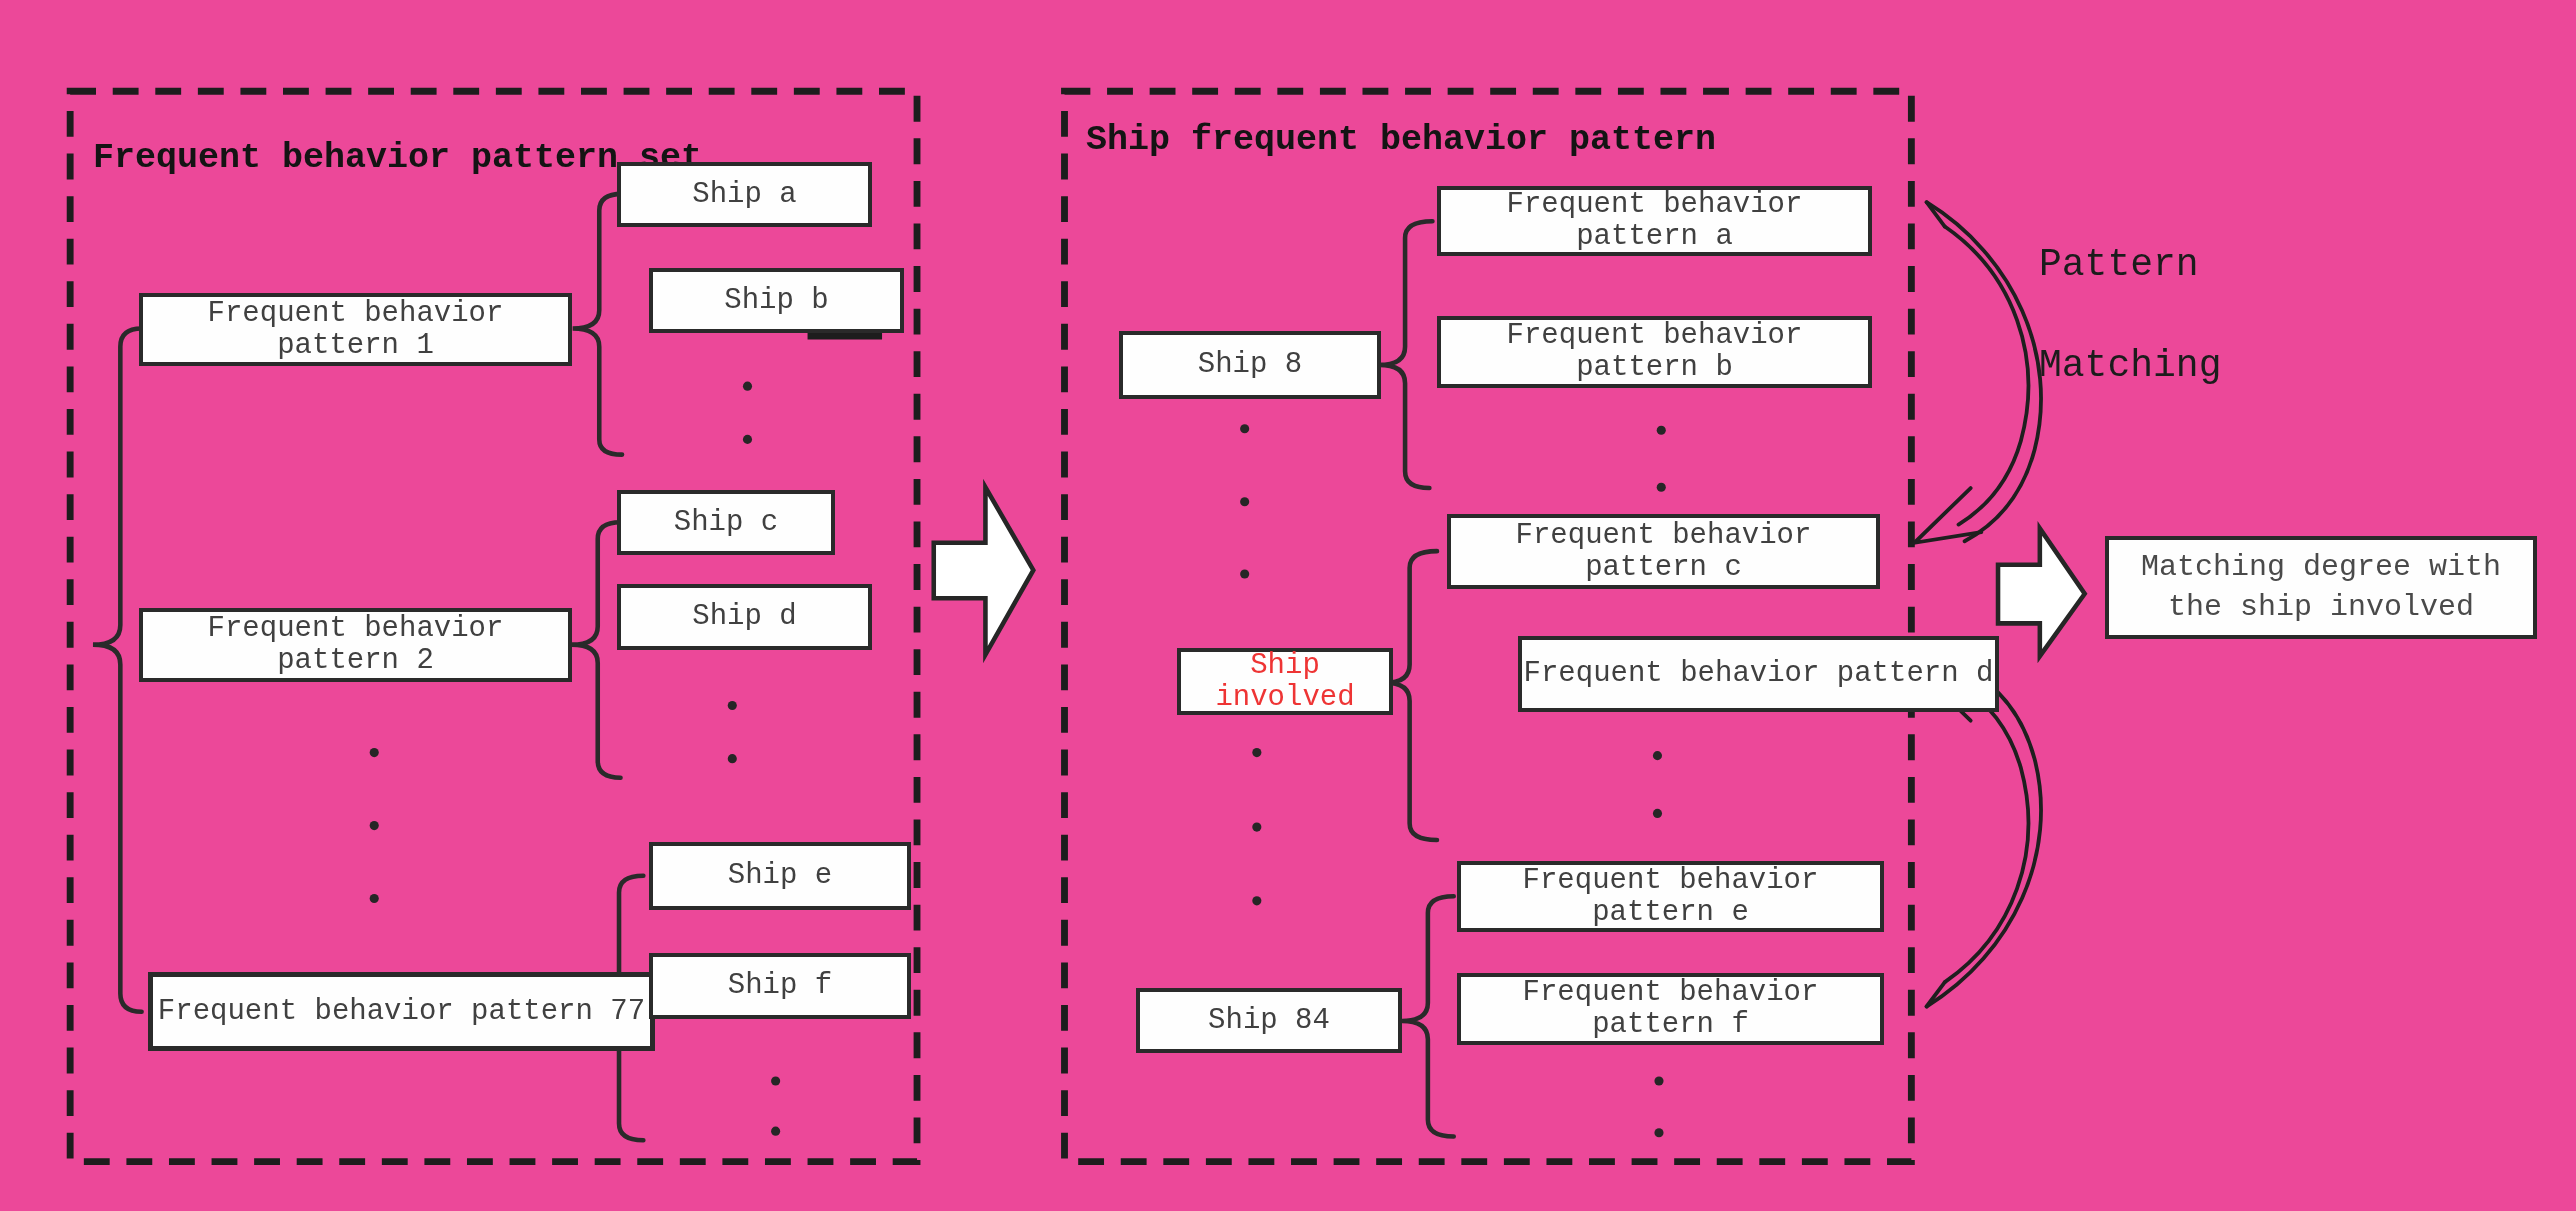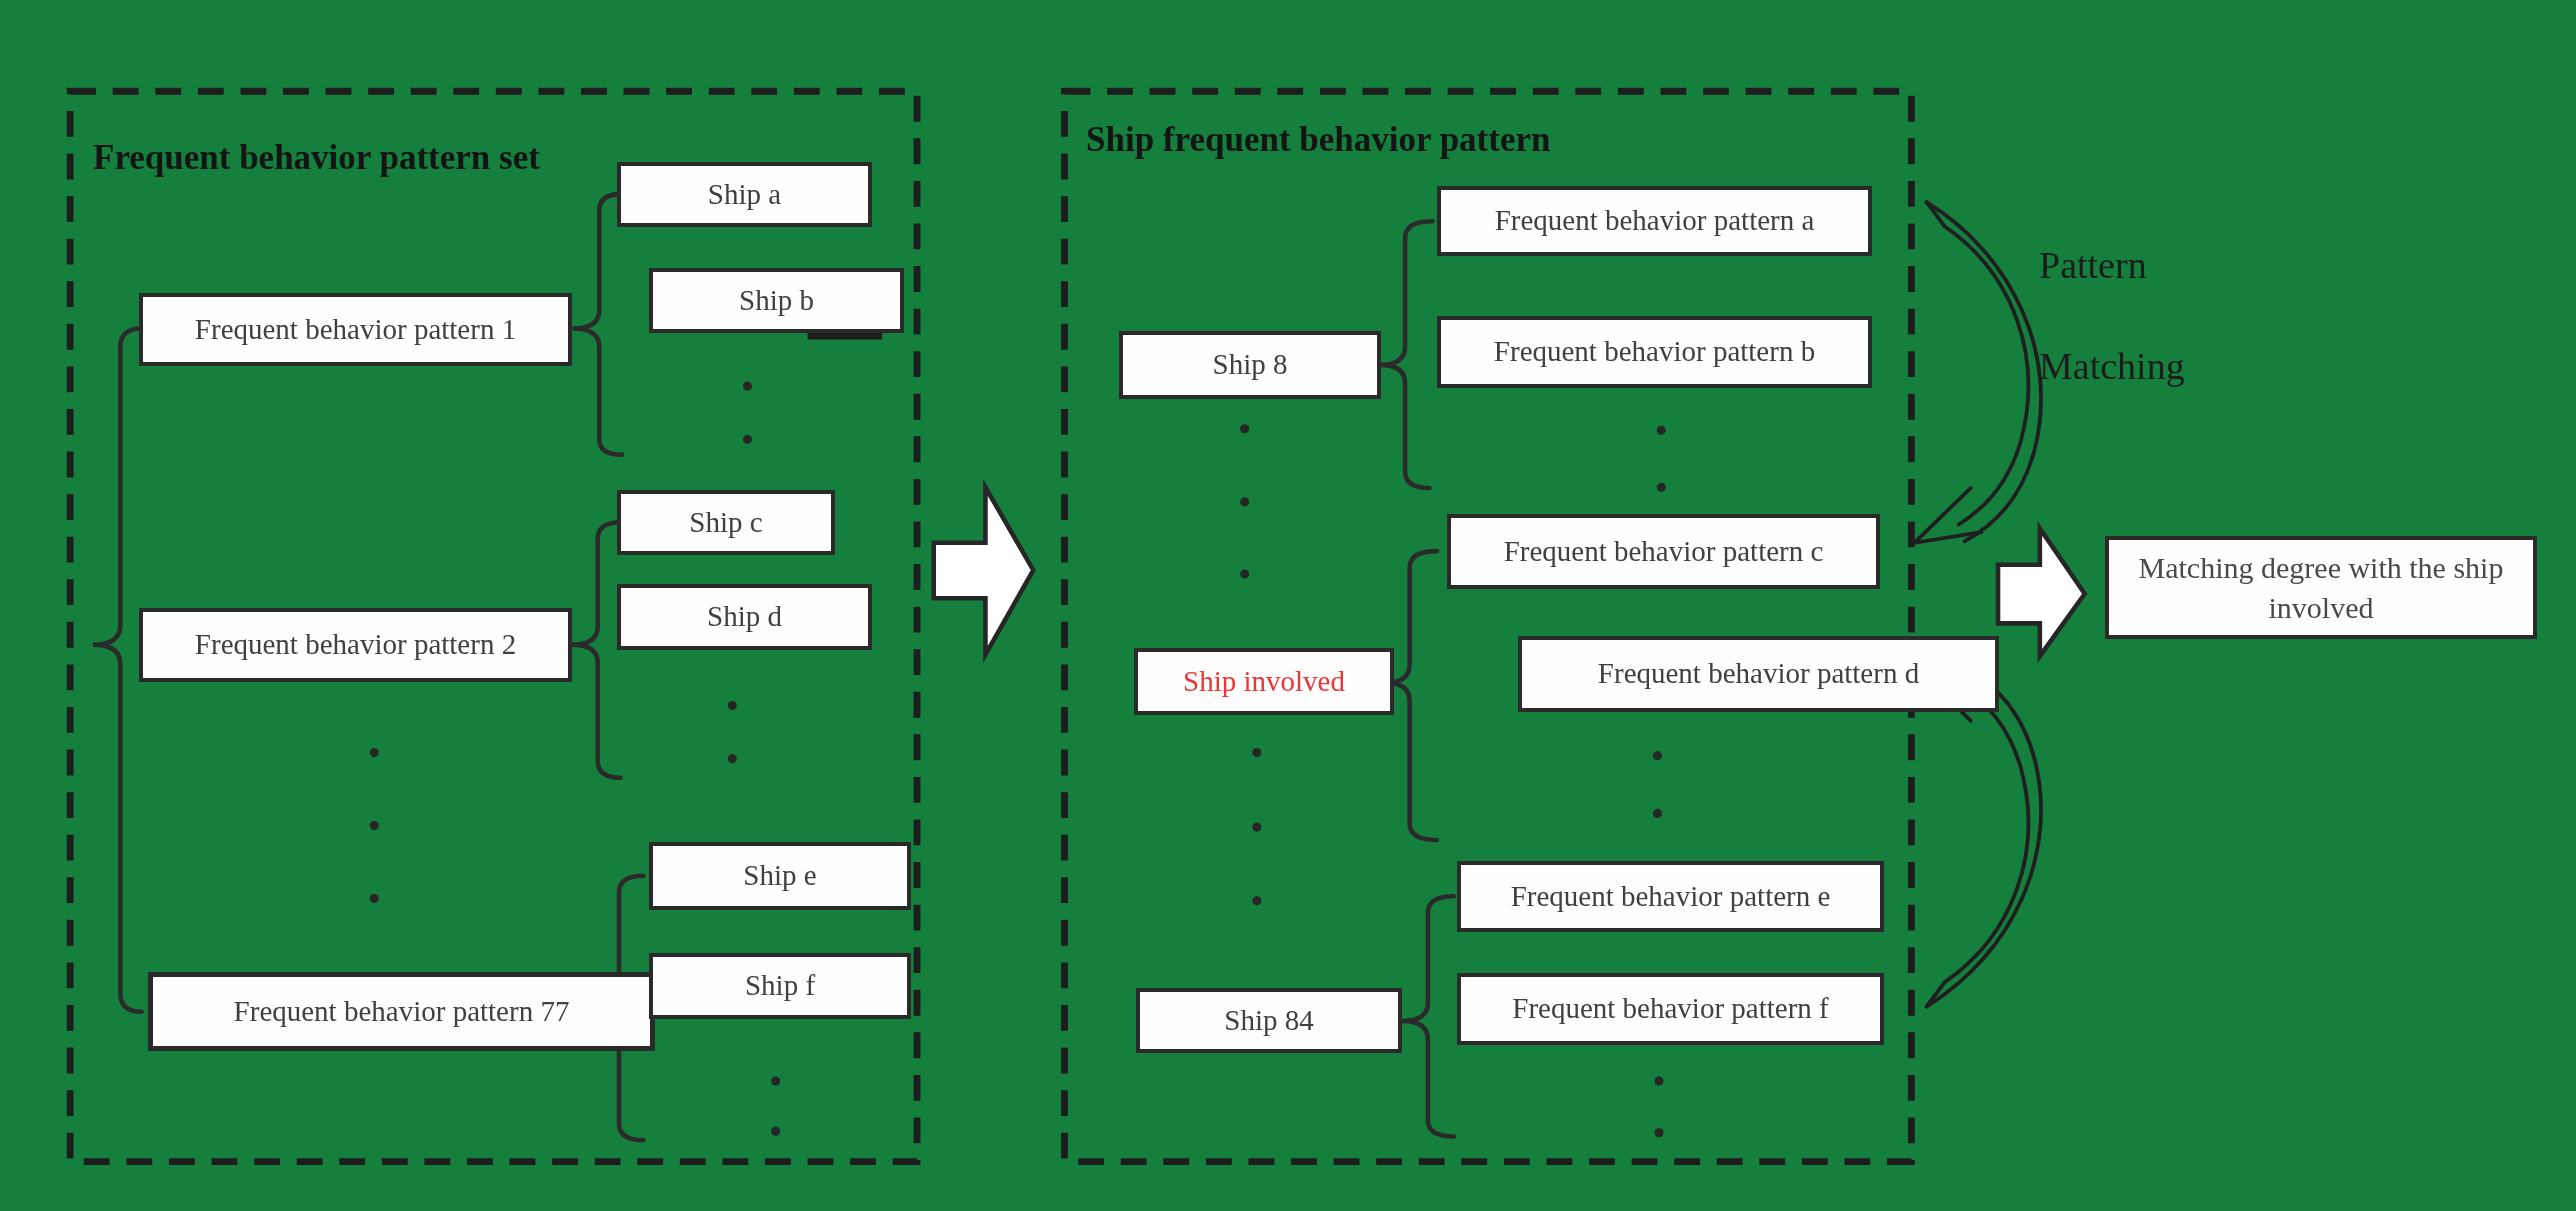--- a/index.html
+++ b/index.html
@@ -1,17 +1,17 @@
 <!DOCTYPE html>
 <html style="font-size:12px"><head>
 <meta charset="utf-8">
 <style>
   html,body{margin:0;padding:0;background:#ffffff;}
-  #canvas{position:relative;width:2576px;height:1211px;background:#15803d;overflow:hidden;
-          font-family:Liberation Serif, serif;}
+  #canvas{position:relative;width:2576px;height:1211px;background:#ec4899;overflow:hidden;
+          font-family:Liberation Mono, monospace;}
   #lines{position:absolute;left:0;top:0;}
   .box{position:absolute;box-sizing:border-box;border:4.6px solid #2a2a2a;background:#fefefe;
        display:flex;align-items:center;justify-content:center;text-align:center;
        font-size:29px;color:#404040;line-height:1.1;}
   .box.thick{border-width:5.3px;}
   .panel-title{position:absolute;font-weight:bold;font-size:35px;color:#141414;white-space:nowrap;}
   .annot{position:absolute;font-size:38px;color:#1c1c1c;white-space:nowrap;}
   .red-text{color:#ee3434;}
   .out-box{font-size:30px;line-height:1.32;color:#4a4a4a;padding:0 23px;border-width:4.6px;}
 </style>
@@ -95,21 +95,21 @@
   <div class="box thick" style="left:148px;top:972px;width:507px;height:79px;">Frequent behavior pattern 77</div>
   <div class="box" style="left:649px;top:842px;width:262px;height:68px;">Ship e</div>
   <div class="box" style="left:649px;top:953px;width:262px;height:66px;">Ship f</div>
 
   <div class="panel-title" style="left:1086px;top:120px;">Ship frequent behavior pattern</div>
 
   <div class="box" style="left:1119px;top:331px;width:262px;height:68px;">Ship 8</div>
   <div class="box" style="left:1437px;top:186px;width:435px;height:70px;">Frequent behavior pattern a</div>
   <div class="box" style="left:1437px;top:316px;width:435px;height:72px;">Frequent behavior pattern b</div>
 
-  <div class="box red-text" style="left:1134px;top:648px;width:260px;height:67px;">Ship involved</div>
+  <div class="box red-text" style="left:1177px;top:648px;width:216px;height:67px;">Ship involved</div>
   <div class="box" style="left:1447px;top:514px;width:433px;height:75px;">Frequent behavior pattern c</div>
   <div class="box" style="left:1510px;top:636px;width:481px;height:76px;margin-left:8px;">Frequent behavior pattern d</div>
 
   <div class="box" style="left:1136px;top:988px;width:266px;height:65px;">Ship 84</div>
   <div class="box" style="left:1457px;top:861px;width:427px;height:71px;">Frequent behavior pattern e</div>
   <div class="box" style="left:1457px;top:973px;width:427px;height:72px;">Frequent behavior pattern f</div>
 
   <div class="annot" style="left:2039px;top:243px;">Pattern</div>
   <div class="annot" style="left:2039px;top:344px;">Matching</div>
 

